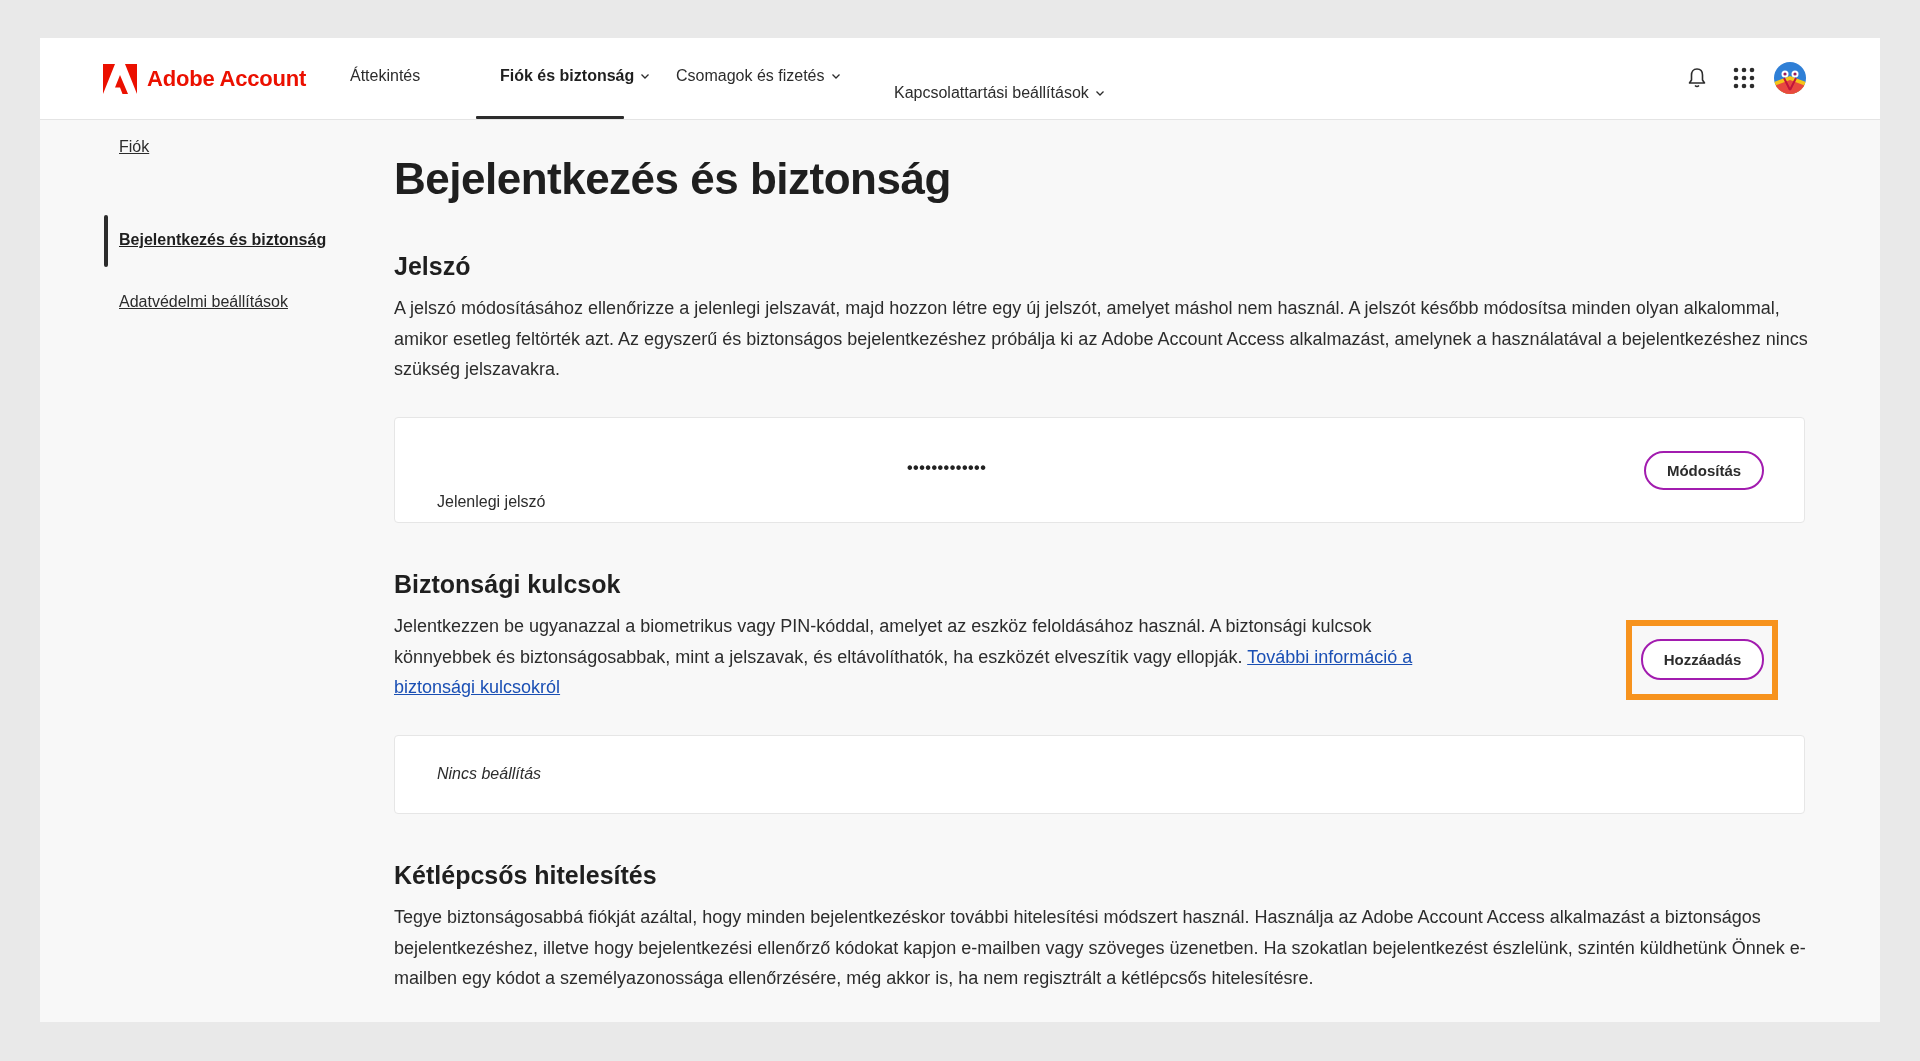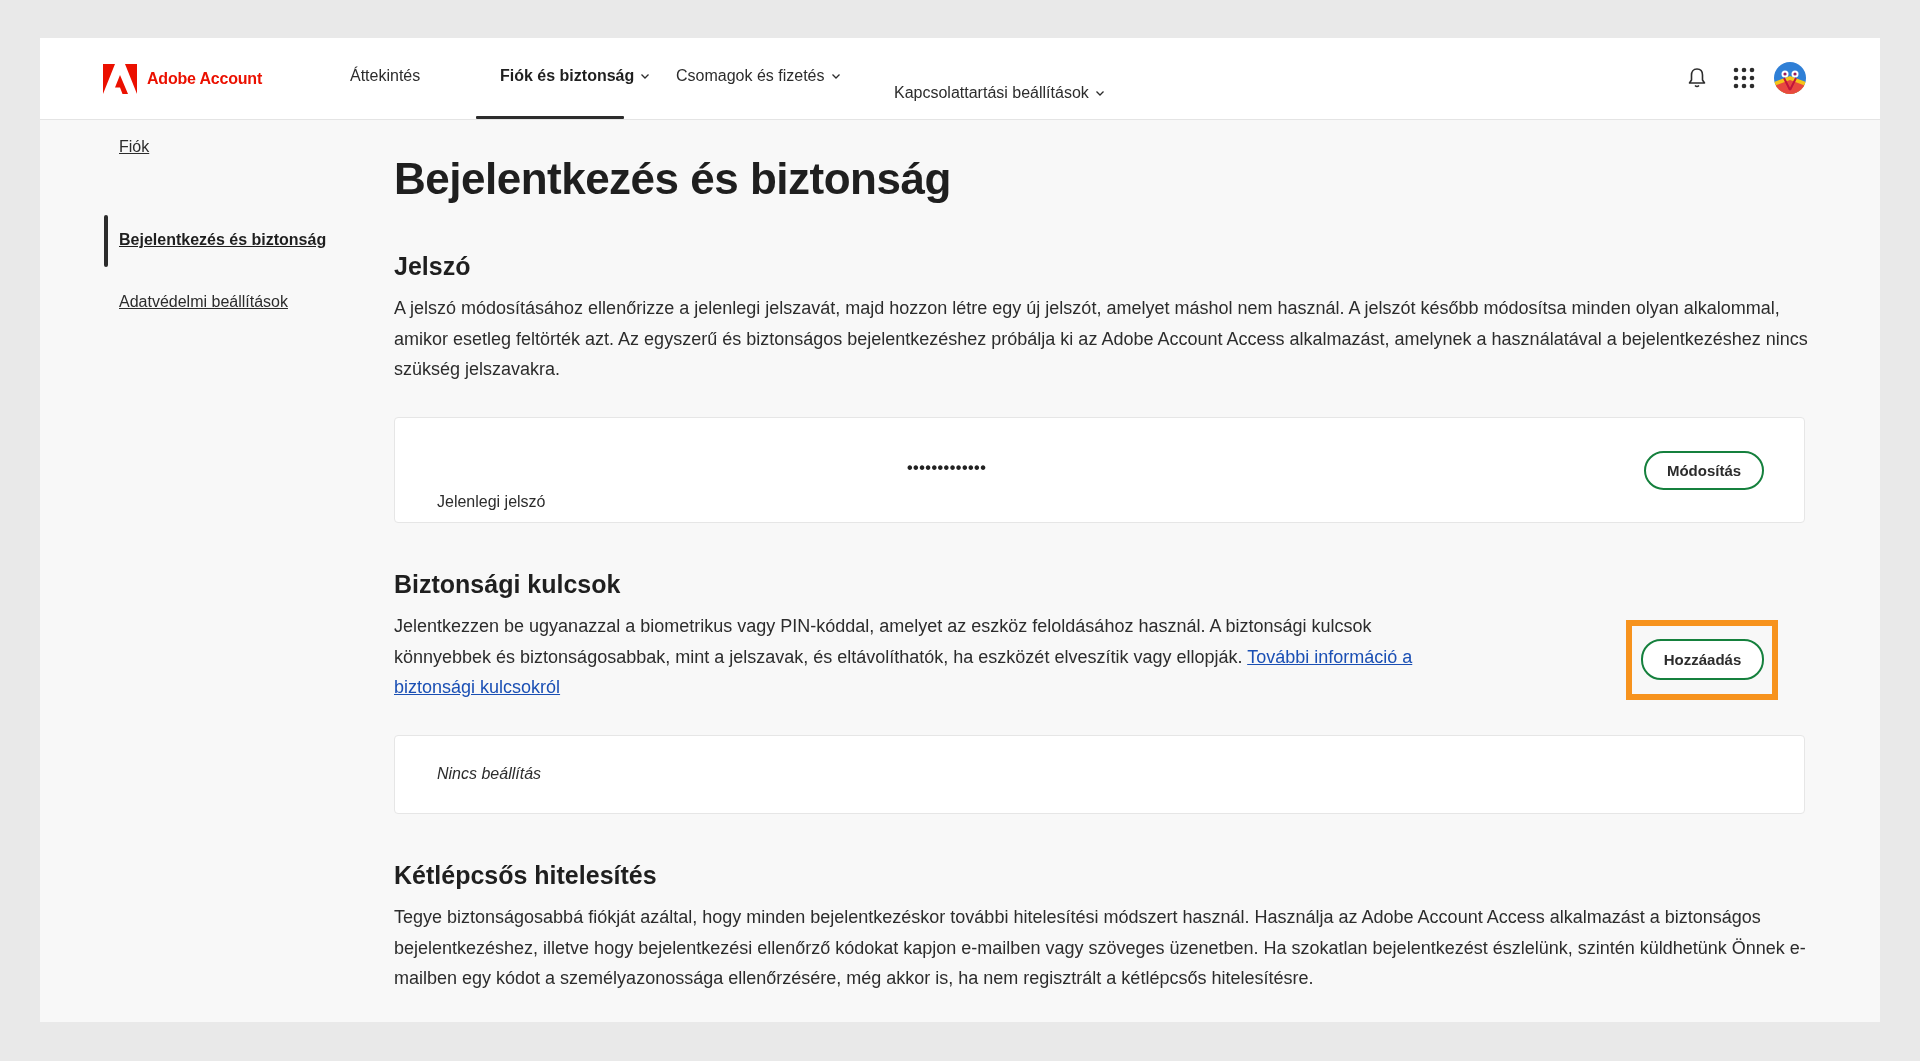--- a/index.html
+++ b/index.html
@@ -2,42 +2,42 @@
 <html><head>
 <meta charset="utf-8">
 <style>
   * { box-sizing: border-box; margin: 0; padding: 0; }
   html, body { width: 1920px; height: 1061px; overflow: hidden; }
   body { background: #e9e9e9; font-family: "Liberation Sans", "DejaVu Sans", sans-serif; color: #2c2c2c; position: relative; }
   .frame { position: absolute; left: 40px; top: 38px; width: 1840px; height: 984px; background: #f8f8f8; overflow: hidden; }
   .header { position: absolute; left: 0; top: 0; width: 1840px; height: 82px; background: #ffffff; border-bottom: 1px solid #e4e4e4; }
   .logo { position: absolute; left: 63px; top: 26px; display: flex; align-items: center; gap: 10px; }
   .logo svg { width: 34px; height: 30px; }
-  .logo-text { color: #eb1000; font-size: 16px; font-weight: bold; letter-spacing: -0.2px; }
+  .logo-text { color: #eb1000; font-size: 22px; font-weight: bold; letter-spacing: -0.2px; }
   .nav-item { position: absolute; top: 29px; font-size: 16px; color: #2c2c2c; display: flex; align-items: center; gap: 6px; cursor: pointer; white-space: nowrap; }
   .nav-item.active { font-weight: bold; color: #1f1f1f; margin-left: 24px; }
   .nav-item .chev { width: 10px; height: 10px; }
   .nav-underline { position: absolute; left: 436px; top: 78px; width: 148px; height: 3px; background: #2c2c2c; border-radius: 1px; }
   .hicon { position: absolute; top: 26px; width: 28px; height: 28px; display: flex; align-items: center; justify-content: center; cursor: pointer; }
   .avatar { position: absolute; left: 1734px; top: 24px; width: 32px; height: 32px; border-radius: 50%; overflow: hidden; cursor: pointer; }
 
   .sidebar-item { position: absolute; left: 79px; font-size: 16px; color: #2c2c2c; cursor: pointer; white-space: nowrap; text-decoration: underline; }
   .sidebar-item.active { font-weight: bold; color: #1f1f1f; }
   .sidebar-bar { position: absolute; left: 64px; top: 178px; width: 4px; height: 52px; background: #2c2c2c; border-radius: 2px; }
 
   .main { position: absolute; left: 354px; top: 0; width: 1420px; }
   .page-title { position: absolute; left: 0; top: 116px; font-size: 44px; font-weight: bold; color: #1f1f1f; letter-spacing: -0.5px; white-space: nowrap; }
   .section-title { position: absolute; left: 0; font-size: 25px; font-weight: bold; color: #1f1f1f; white-space: nowrap; }
   .para { position: absolute; left: 0; font-size: 18px; line-height: 30.5px; color: #2c2c2c; }
   .para a { color: #1a4fb4; text-decoration: underline; cursor: pointer; }
   .card { position: absolute; left: 0; width: 1411px; background: #ffffff; border: 1px solid #e6e6e6; border-radius: 4px; }
   .card-label { position: absolute; left: 42px; font-size: 16px; color: #2c2c2c; white-space: nowrap; }
   .card-label.italic { font-style: italic; }
   .dots { position: absolute; left: 512px; font-size: 16px; letter-spacing: 0.5px; color: #222; font-weight: bold; }
-  .pill { position: absolute; height: 39px; border: 2px solid #15803d; border-radius: 20px; background: #ffffff; font-size: 15px; font-weight: bold; color: #2c2c2c; display: flex; align-items: center; justify-content: center; cursor: pointer; white-space: nowrap; }
+  .pill { position: absolute; height: 39px; border: 2px solid #a21caf; border-radius: 20px; background: #ffffff; font-size: 15px; font-weight: bold; color: #2c2c2c; display: flex; align-items: center; justify-content: center; cursor: pointer; white-space: nowrap; }
   .highlight { position: absolute; left: 1232px; top: 582px; width: 152px; height: 80px; border: 6px solid #f7931e; }
 </style>
 </head>
 <body>
 
 <div class="frame">
 
   <div class="header">
     <div class="logo">
       <svg viewBox="0 0 34 30">

